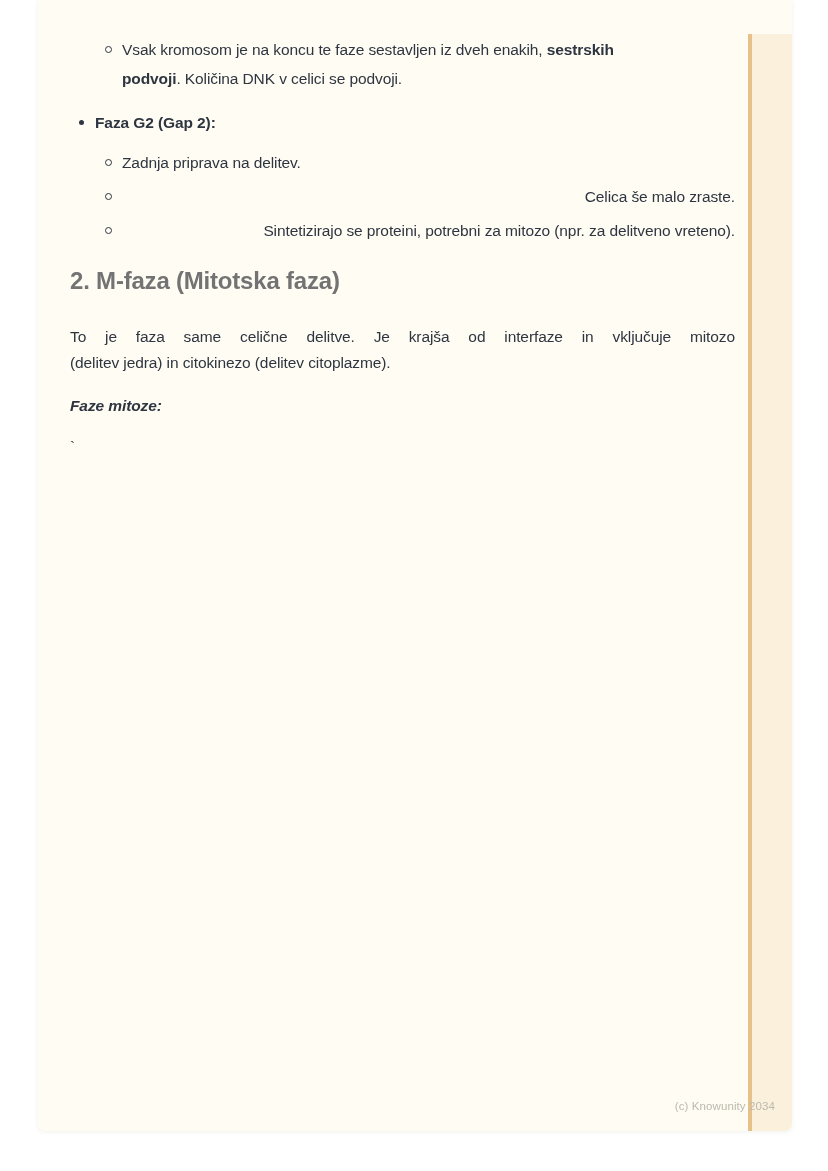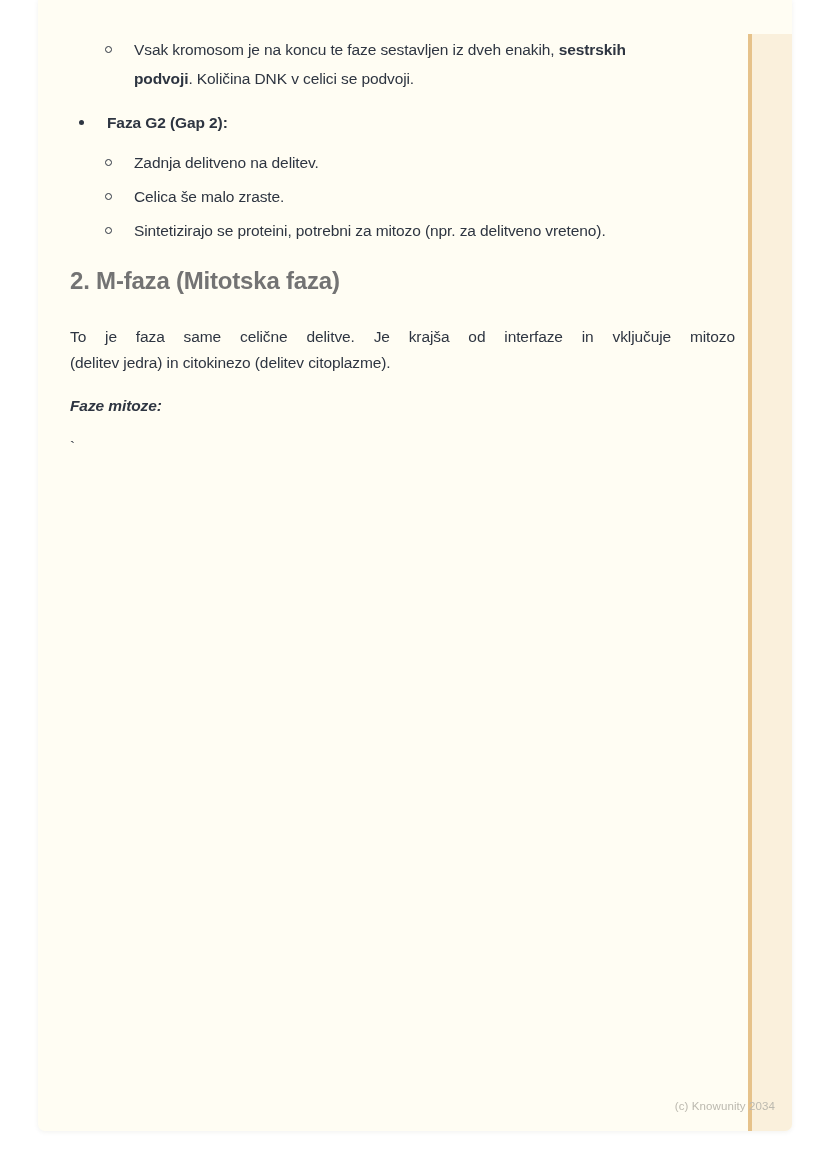--- a/index.html
+++ b/index.html
@@ -38,21 +38,20 @@
     z-index: 2;
     padding: 35px 57px 0 32px;
     color: #2E3541;
     font-size: 15.5px;
     letter-spacing: -0.1px;
   }
   .li {
     display: flex;
     align-items: flex-start;
     line-height: 29px;
-    gap: 12px;
   }
   .li .marker {
     flex: none;
     position: relative;
     width: 17px;
     height: 29px;
   }
   .li .marker i {
     position: absolute;
     left: 1px;
@@ -75,21 +74,21 @@
     background: transparent;
     border: 1.5px solid #2E3541;
     box-sizing: border-box;
   }
   .li.main {
     margin-top: 15px;
     padding-left: 8px;
     font-weight: 700;
   }
   .li.s1 { margin-top: 11px; }
-  .li.s2, .li.s3, .li.s4 { margin-top: 5px; }
+  .li.s2, .li.s3, .li.s4 { margin-top: 5px; text-align: right; }
   .txt { flex: 1 1 auto; }
   .b { font-weight: 700; }
   h2.heading {
     margin: 20px 0 0 0;
     font-size: 24px;
     line-height: 32px;
     font-weight: 700;
     color: #737373;
     letter-spacing: -0.2px;
   }
@@ -143,21 +142,21 @@
       <span class="marker">
           <i></i>
         </span>
       <div class="txt">Faza G2 (Gap 2):</div>
     </div>
 
     <div class="li sub s1">
       <span class="marker">
           <i></i>
         </span>
-      <div class="txt">Zadnja delitveno na delitev.</div>
+      <div class="txt">Zadnja priprava na delitev.</div>
     </div>
 
     <div class="li sub s2">
       <span class="marker">
           <i></i>
         </span>
       <div class="txt">Celica še malo zraste.</div>
     </div>
 
     <div class="li sub s3">

